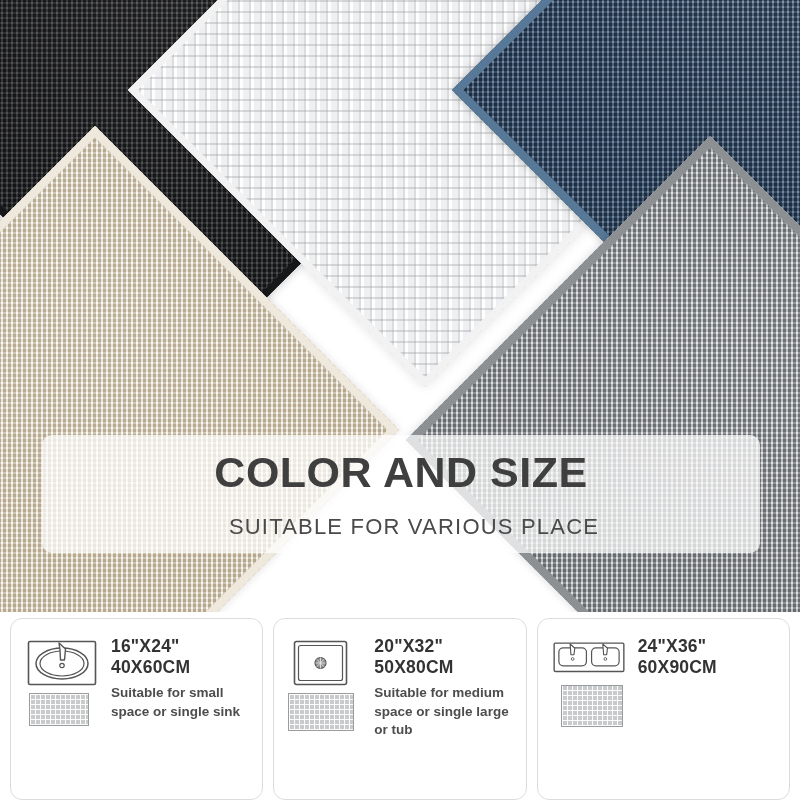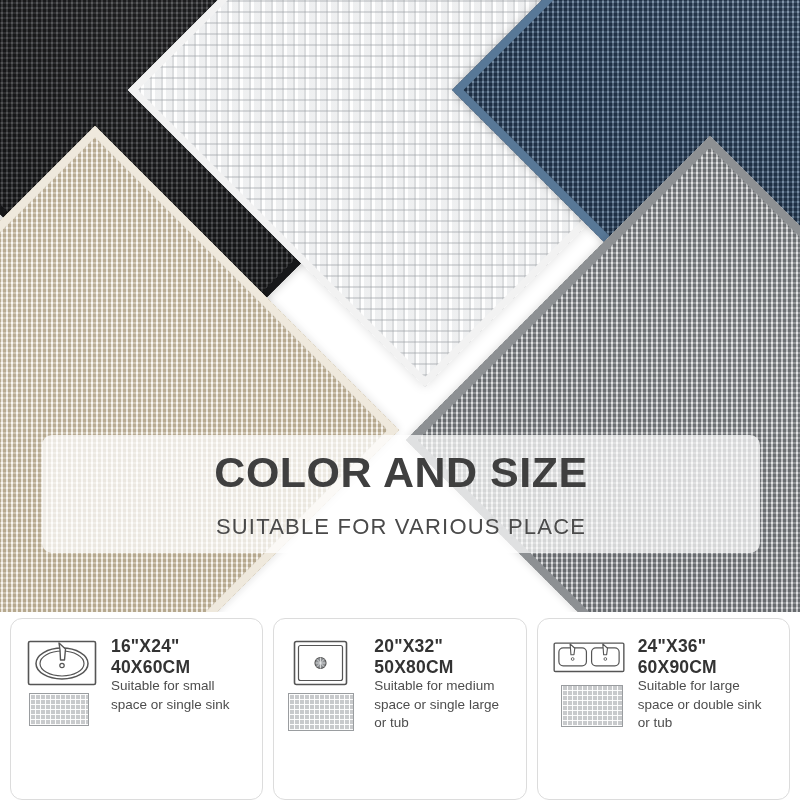--- a/index.html
+++ b/index.html
@@ -116,21 +116,21 @@
     display:flex;flex-direction:column;
     align-items:center;justify-content:center;
     gap:10px;
   }
   #banner-title{
     font-size:43px;font-weight:bold;letter-spacing:.5px;
     color:#3f3f3f;line-height:1;
   }
   #banner-subtitle{
     font-size:22px;font-weight:300;letter-spacing:1.2px;
-    color:#4a4a4a;line-height:1;margin-top:12px;
+    color:#4a4a4a;line-height:1;margin-top:12px;padding-left:26px;
   }
 
   
   #cards{
     position:absolute;left:0;top:618px;width:800px;height:182px;
     display:flex;gap:10px;padding:0 10px;box-sizing:border-box;
   }
   .card{
     flex:1;
     border:1px solid #dcdcdc;
@@ -145,21 +145,22 @@
     display:flex;flex-direction:column;gap:5px;align-items:flex-start;
     padding-top:2px;
   }
   .card-body{flex:1;min-width:0;}
   .card-size{
     font-size:17.5px;font-weight:bold;color:#333333;
     line-height:1.18;letter-spacing:.2px;
     white-space:pre-line;
   }
   .card-desc{
-    font-size:13.5px;font-weight:400;color:#4d4d4d;
+    margin-top:7px;
+    font-size:13.5px;font-weight:700;color:#4d4d4d;
     line-height:1.35;
   }
   .swatch{
     background-color:#c8cacc;
     background-image:
       repeating-linear-gradient(0deg,rgba(255,255,255,.95) 0 1px,rgba(255,255,255,0) 1px 5px),
       repeating-linear-gradient(90deg,rgba(255,255,255,.95) 0 1px,rgba(255,255,255,0) 1px 5px);
     border:1px solid #9a9da0;
     box-sizing:border-box;
   }
@@ -248,17 +249,16 @@
         <path d="M21 3.5 L26.5 8.5 L25.5 16 L22 16 L21.5 9 Z" fill="#fff" stroke="#555" stroke-width="1.3" stroke-linejoin="round"></path>
         <rect x="46" y="8" width="32" height="21" rx="5" fill="none" stroke="#555" stroke-width="1.4"></rect>
         <circle cx="62" cy="21" r="1.6" fill="none" stroke="#555" stroke-width="1"></circle>
         <path d="M59 3.5 L64.5 8.5 L63.5 16 L60 16 L59.5 9 Z" fill="#fff" stroke="#555" stroke-width="1.3" stroke-linejoin="round"></path>
       </svg>
       <div class="swatch" style="width:62px;height:42px;margin-left:9px;"></div>
     </div>
     <div class="card-body">
       <div class="card-size">24"X36"
 60X90CM</div>
-      <div class="card-desc">Suitable for large space or double sink or tub</div>
     </div>
   </div>
 
 </div>
 
 </body></html>

